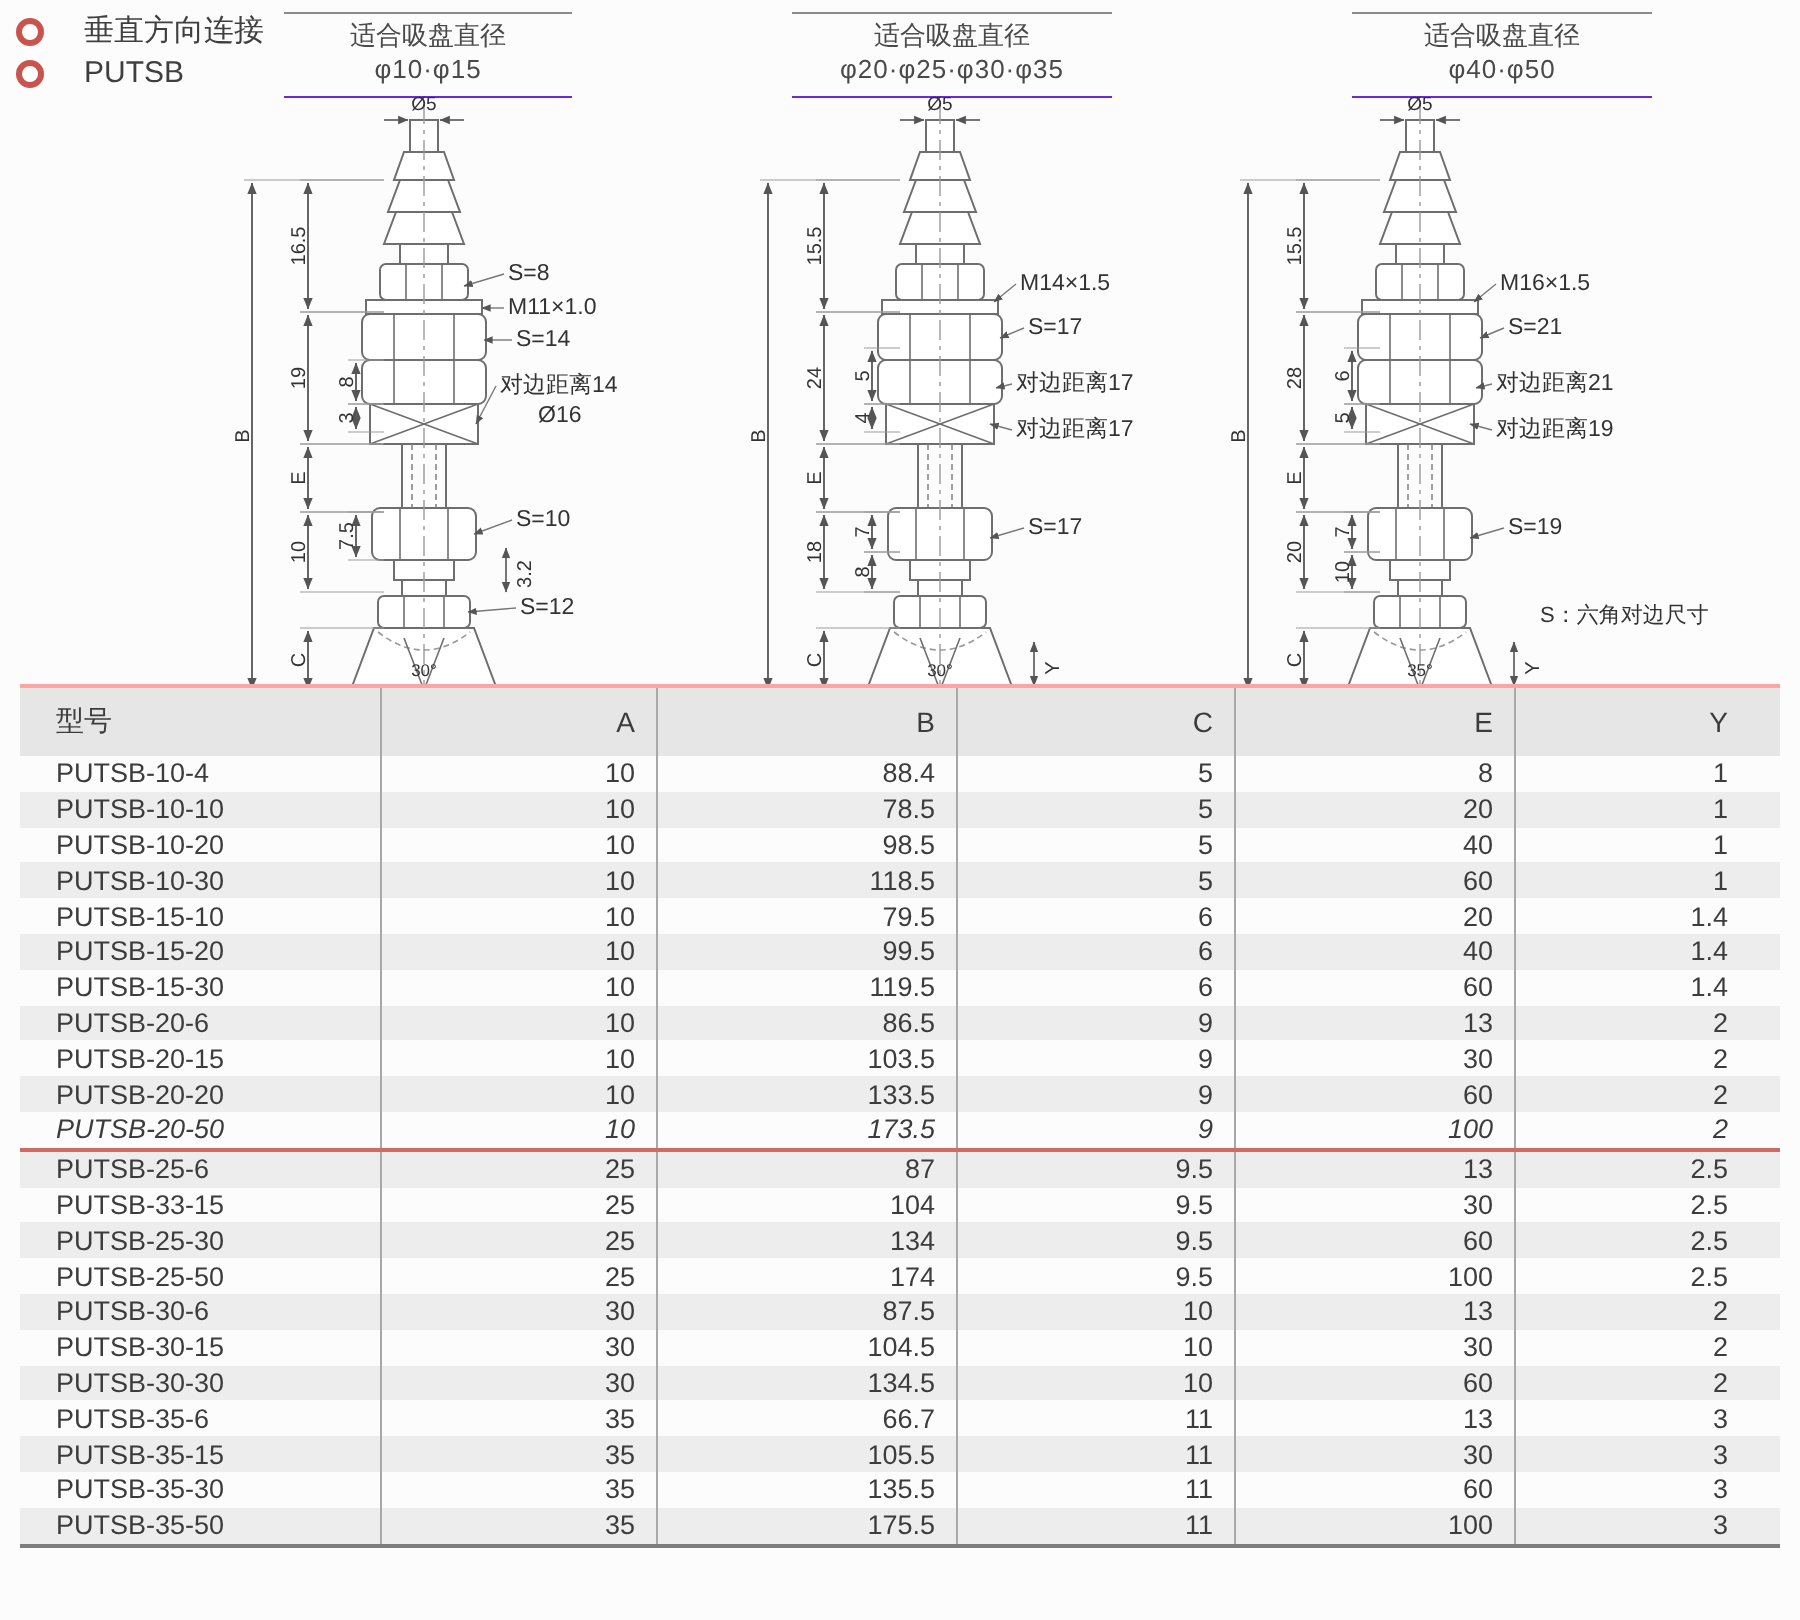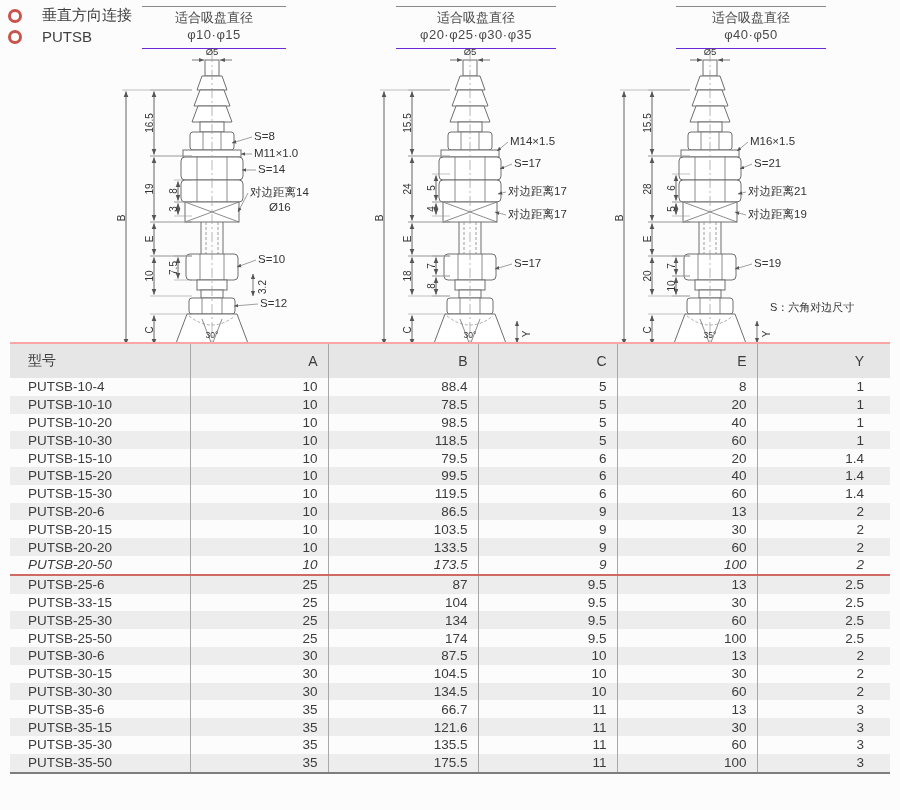--- a/index.html
+++ b/index.html
@@ -603,21 +603,21 @@
           <td class="model">PUTSB-35-6</td>
           <td class="num">35</td>
           <td class="num">66.7</td>
           <td class="num">11</td>
           <td class="num">13</td>
           <td class="num ycol">3</td>
         </tr>
         <tr>
           <td class="model">PUTSB-35-15</td>
           <td class="num">35</td>
-          <td class="num">121.6</td>
+          <td class="num">105.5</td>
           <td class="num">11</td>
           <td class="num">30</td>
           <td class="num ycol">3</td>
         </tr>
         <tr>
           <td class="model">PUTSB-35-30</td>
           <td class="num">35</td>
           <td class="num">135.5</td>
           <td class="num">11</td>
           <td class="num">60</td>

